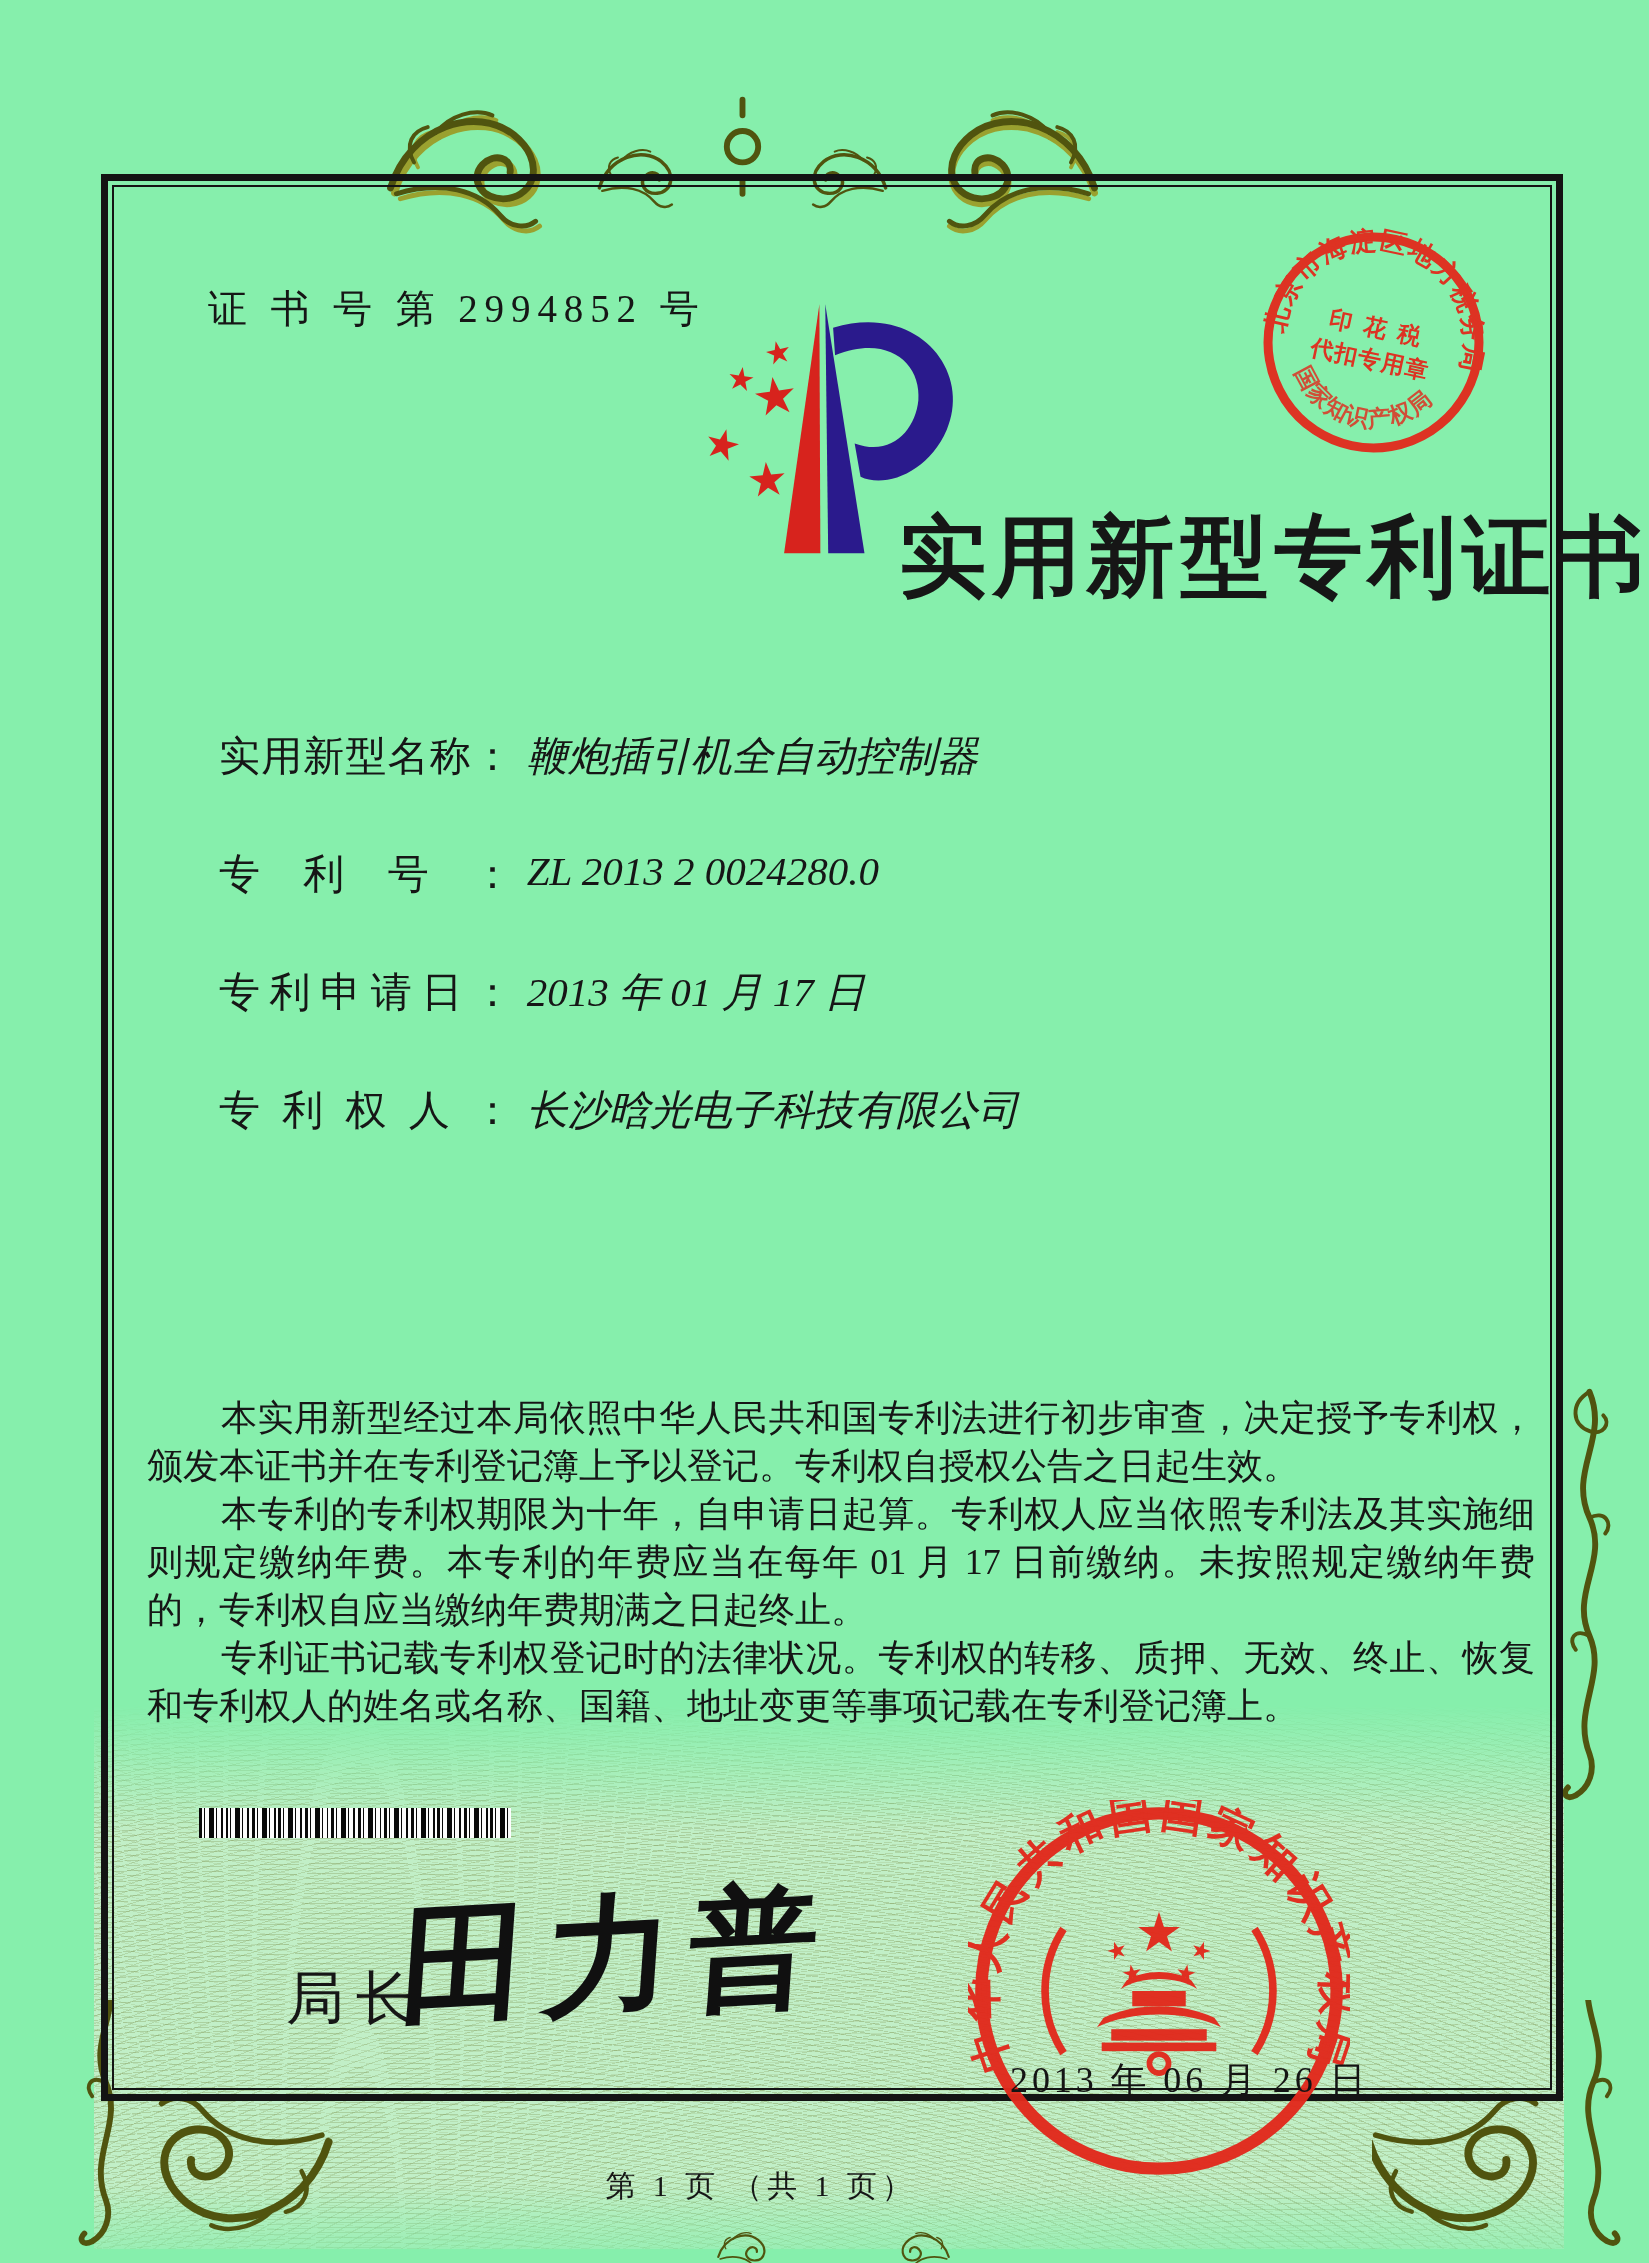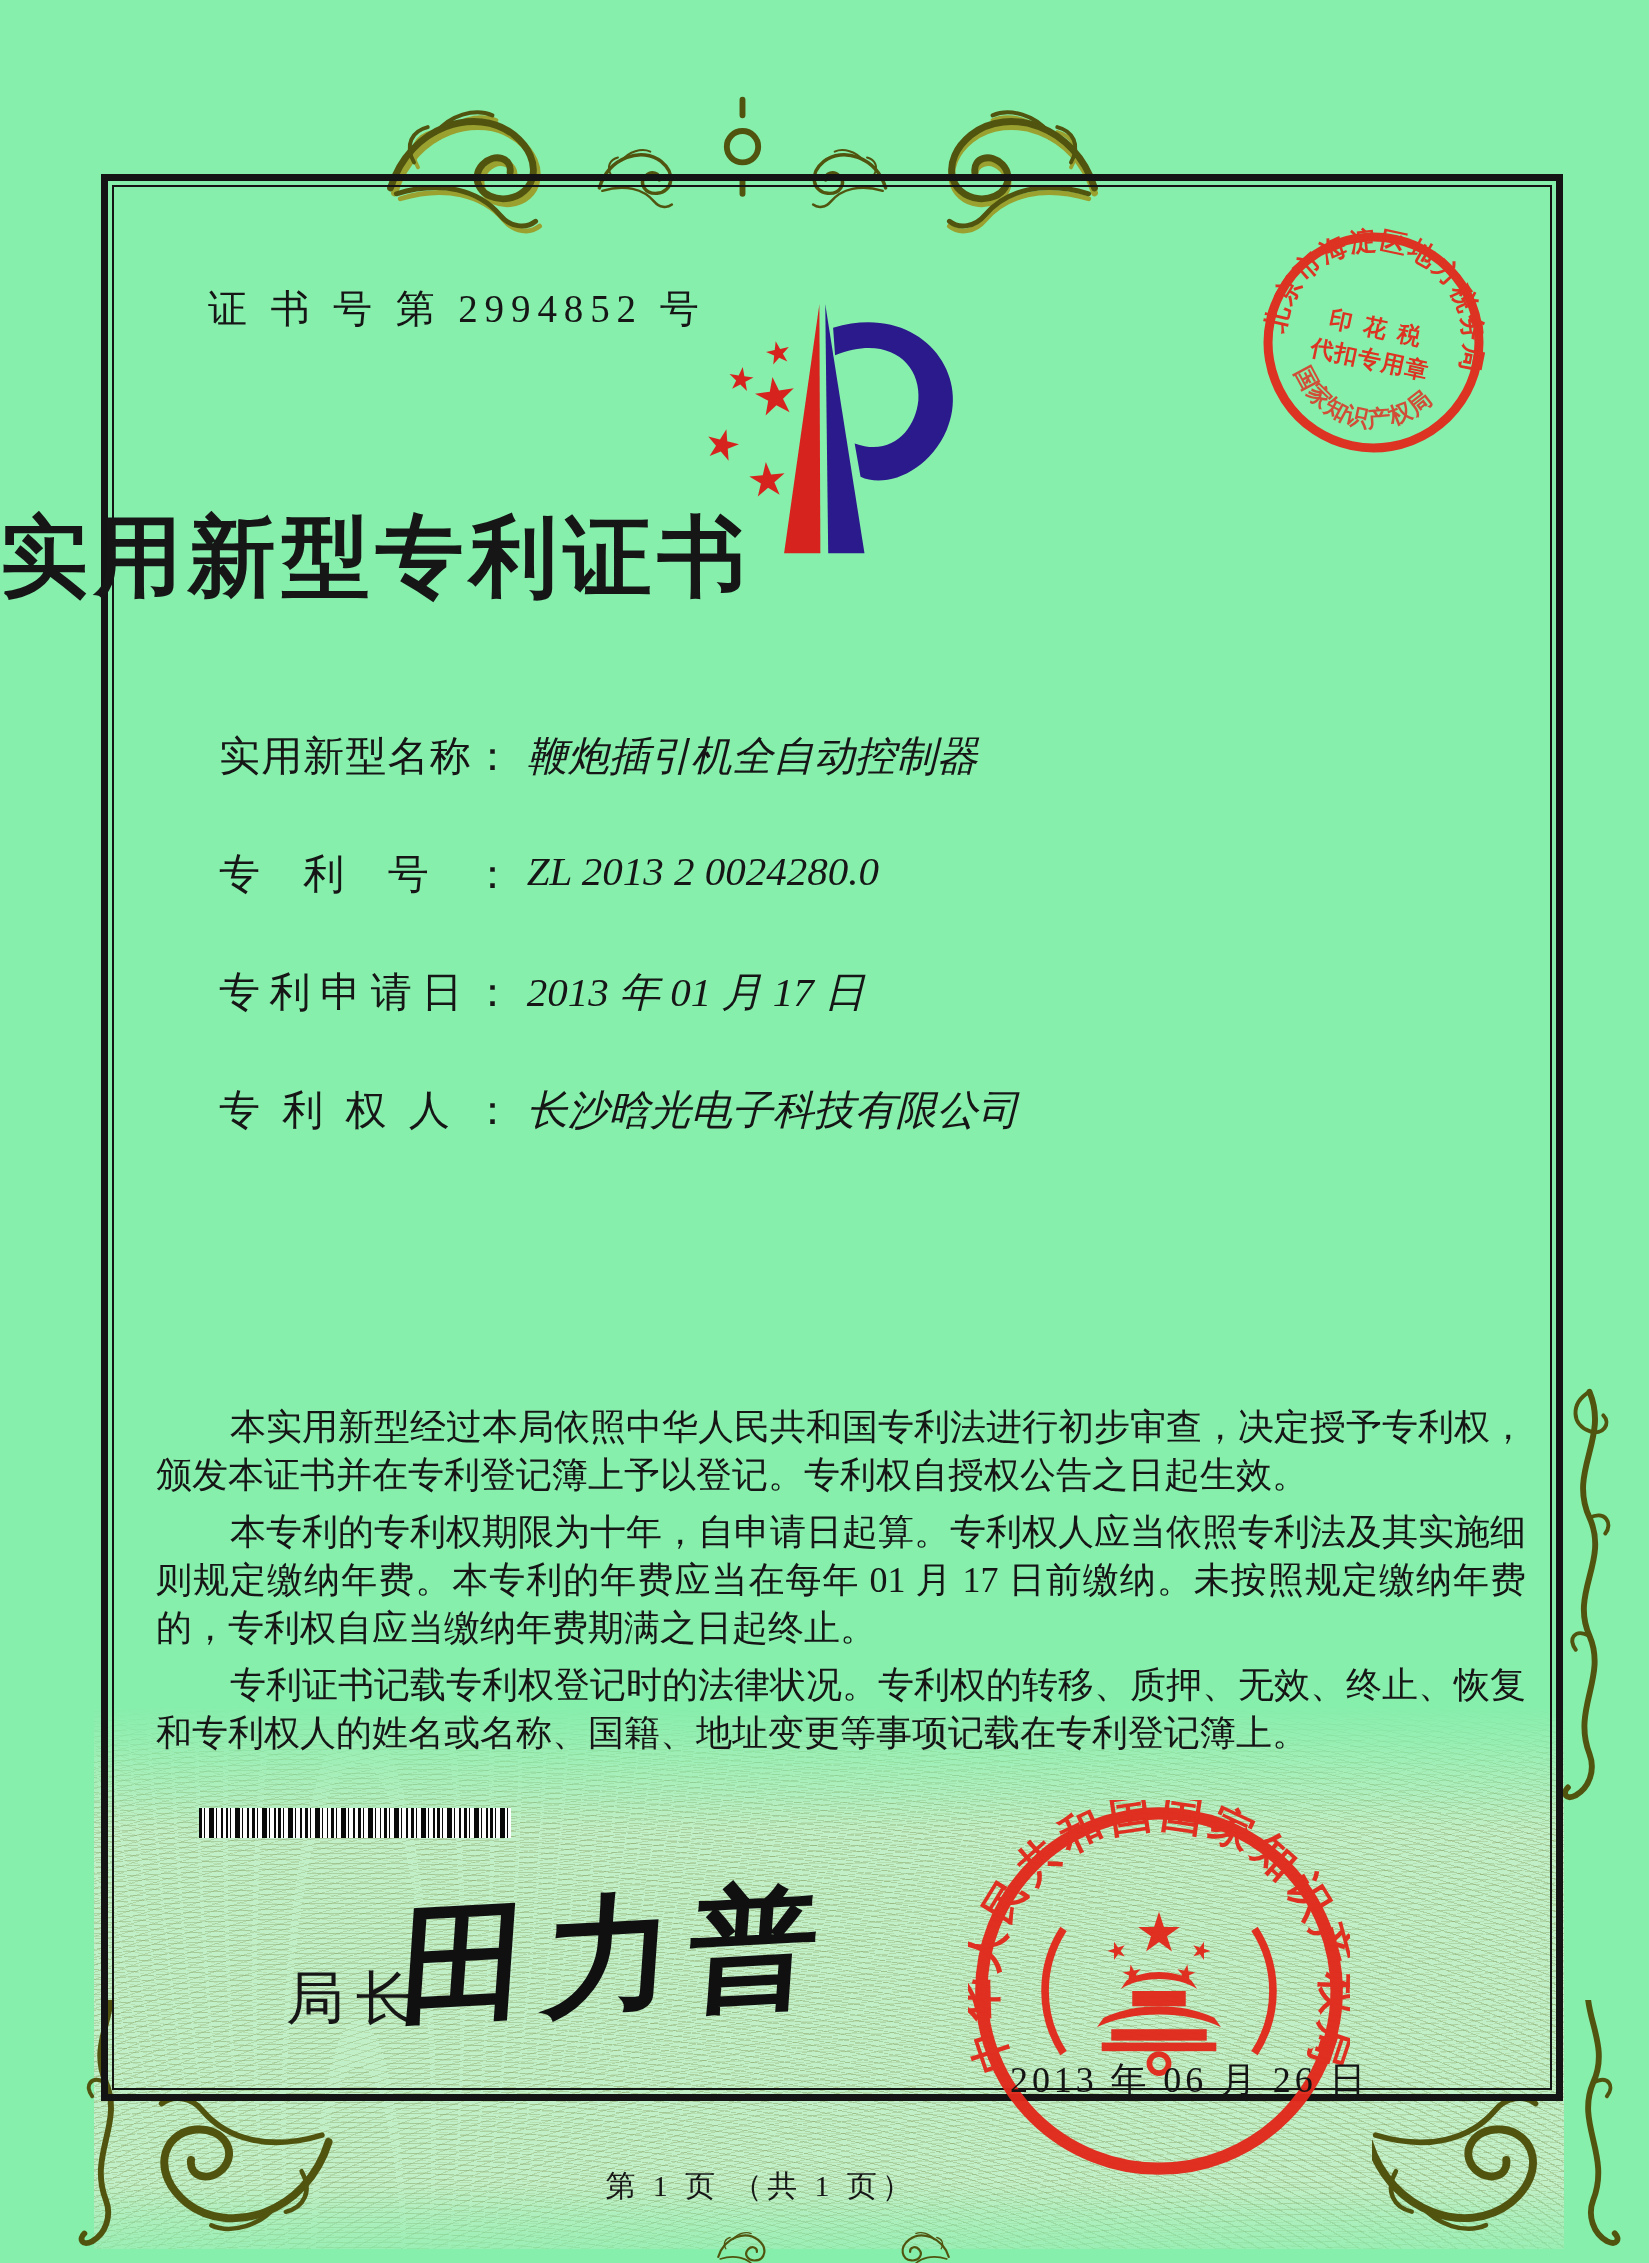--- a/index.html
+++ b/index.html
@@ -20,27 +20,27 @@
     mask-image:linear-gradient(180deg, transparent 0, #000 127px, #000 88%, rgba(0,0,0,.35) 100%);
   }
   
   .frame{position:absolute;left:101px;top:174px;width:1448px;height:1913px;border:7.8px solid #141414;}
   .frame .inner{position:absolute;left:3.9px;top:3.9px;right:3.9px;bottom:3.9px;border:2.9px solid #141414;}
   
   .orn{position:absolute;color:#50540f;}
   .orn-under{color:#9aa12f;}
   
   .certno{position:absolute;left:208px;top:282px;font-size:39px;letter-spacing:6.9px;}
-  .title{position:absolute;left:0;width:1650px;top:498px;text-align:left;font-size:88px;font-weight:bold;letter-spacing:5.9px;}
+  .title{position:absolute;left:0;width:1650px;top:498px;text-align:right;font-size:88px;font-weight:bold;letter-spacing:5.9px;}
   .fields{position:absolute;left:211px;top:729px;width:1333px;}
   .frow{height:118px;font-size:41px;white-space:nowrap;}
   .flabel{display:inline-block;width:294px;text-align:justify;text-align-last:justify;vertical-align:top;margin-left:8px;}
   .fvalue{margin-left:13.7px;font-style:italic;}
   .bodytext{position:absolute;left:147px;top:1394px;width:1388px;font-size:36px;line-height:48px;text-align:justify;}
-  .bodytext p{margin:9px;text-indent:74px;}
+  .bodytext p{margin:0;text-indent:74px;}
   .barcode{
     position:absolute;left:199px;top:1808px;width:312px;height:30px;
     background:repeating-linear-gradient(90deg,
       #090909 0 2.9px,#fdfdfd 2.9px 4.9px,#090909 4.9px 5.9px,#fdfdfd 5.9px 9.8px,
       #090909 9.8px 14.7px,#fdfdfd 14.7px 16.7px,#090909 16.7px 17.6px,#fdfdfd 17.6px 21.6px,
       #090909 21.6px 23.5px,#fdfdfd 23.5px 26.5px);
   }
   .sig-title{position:absolute;left:286px;top:1960px;font-size:58px;letter-spacing:11.8px;}
   .sig-name{
     position:absolute;left:400px;top:1870px;font-size:129px;font-weight:bold;letter-spacing:15.7px;

